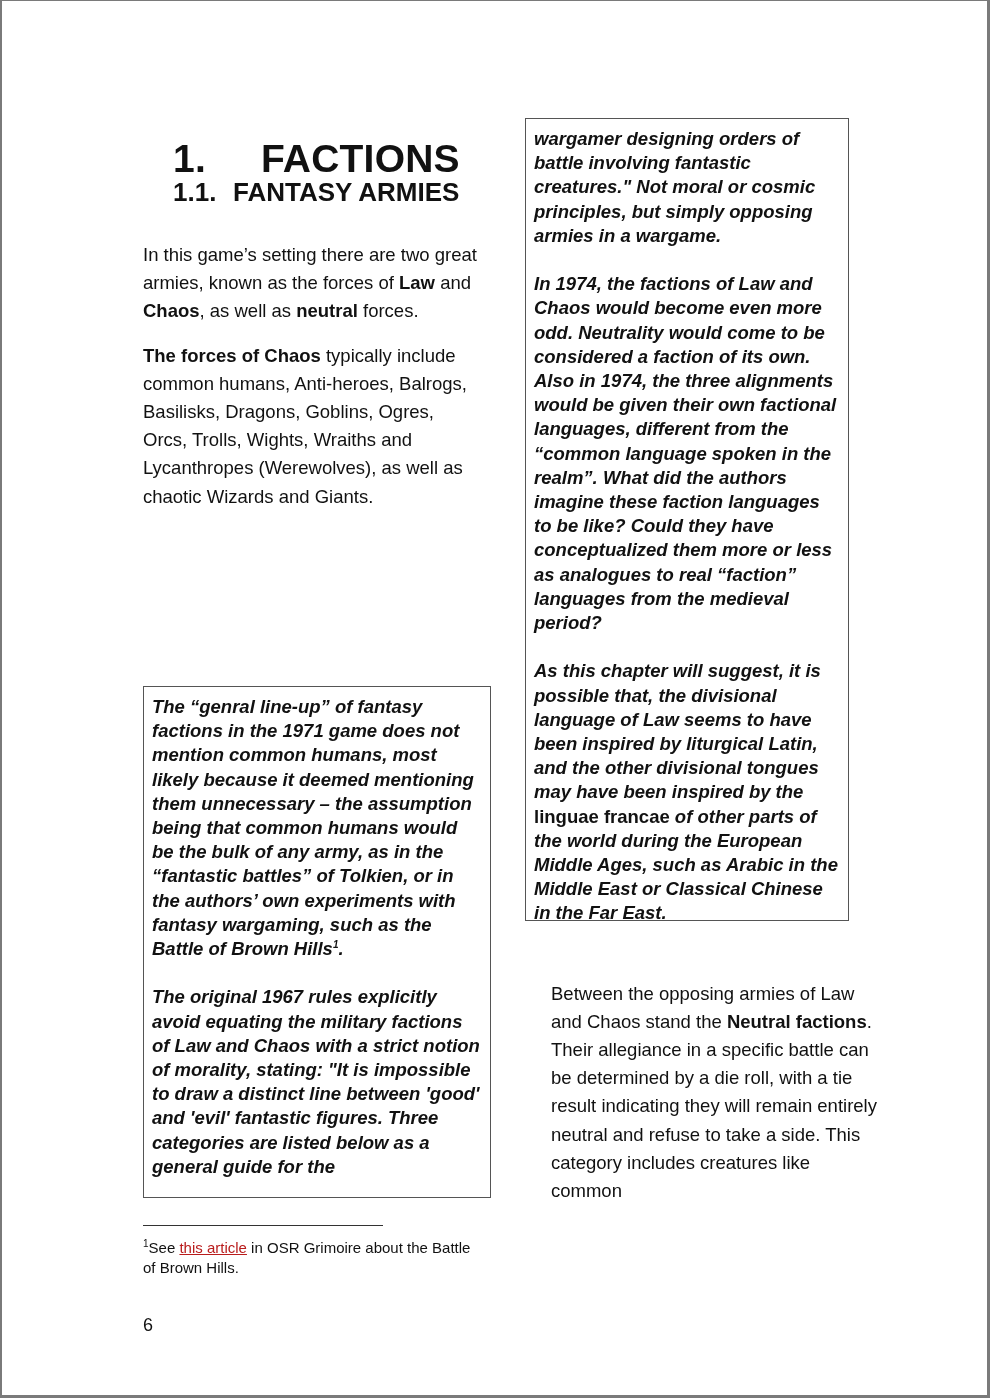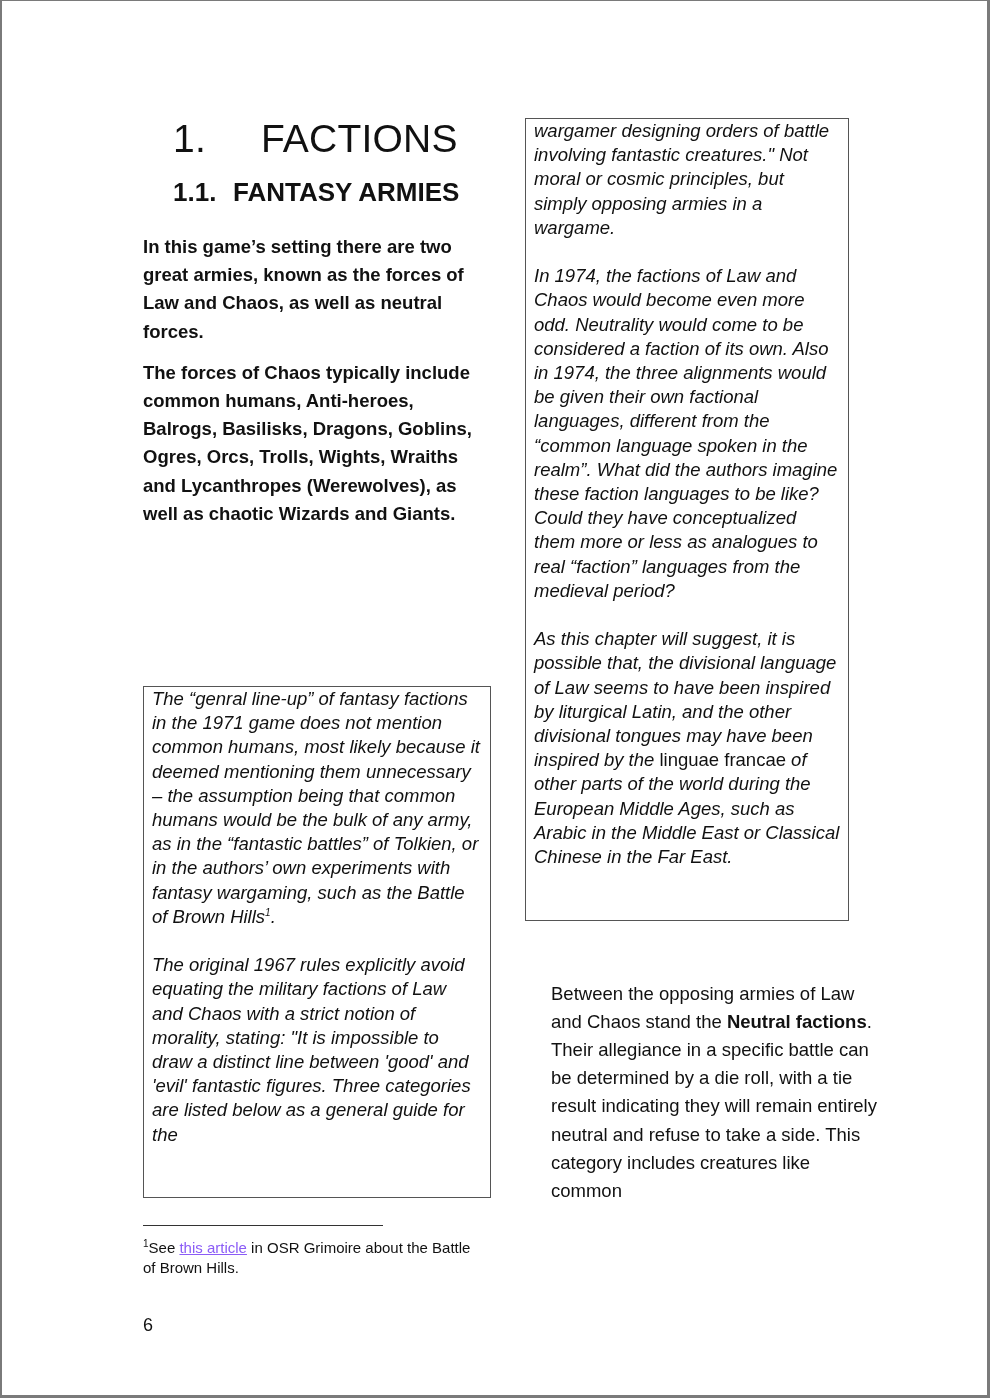--- a/index.html
+++ b/index.html
@@ -1,36 +1,36 @@
 <!DOCTYPE html>
 <html><head>
 <meta charset="utf-8">
 <style>
   html, body { margin:0; padding:0; }
   body { width:990px; height:1398px; background:#7a7a7a; position:relative; overflow:hidden; }
   .page { position:absolute; left:2px; top:1px; width:985px; height:1394px; background:#fff;
           font-family:"Liberation Sans", sans-serif; color:#111; }
-  .h1 { position:absolute; left:171px; top:116px; font-size:39px; font-weight:normal; letter-spacing:0.2px; white-space:nowrap; }
+  .h1 { position:absolute; left:171px; top:136px; font-size:39px; font-weight:bold; letter-spacing:0.2px; white-space:nowrap; }
   .h1 .num { display:inline-block; width:88px; }
   .h2 { position:absolute; left:171px; top:176px; font-size:26px; font-weight:bold; white-space:nowrap; }
   .h2 .num { display:inline-block; width:60px; }
   .body-text { font-size:18.5px; line-height:28.2px; margin:0; }
   .col-left { position:absolute; left:141px; top:224px; width:335px; }
-  .col-left p { margin:8px 0 13px 0;font-weight:bold; }
-  .box { position:absolute; border:1px solid #555; box-sizing:border-box; padding:0 8px; font-style:italic;
-         font-size:18.5px; line-height:24.2px; }
+  .col-left p { margin:16px 0 13px 0; }
+  .box { position:absolute; border:1px solid #555; box-sizing:border-box; padding:8px 8px; font-style:italic;
+         font-size:18.5px; line-height:24.2px;font-weight:bold; }
   .box p { margin:0 0 24.2px 0; }
   .box p:last-child { margin-bottom:0; }
   .box1 { left:141px; top:685px; width:348px; height:512px; }
   .box2 { left:523px; top:117px; width:324px; height:803px; }
   .upright { font-style:normal; }
   .col-right { position:absolute; left:549px; top:960px; width:330px; }
   .footnote-rule { position:absolute; left:141px; top:1224px; width:240px; height:1px; background:#333; }
   .footnote { position:absolute; left:141px; top:1237px; width:330px; font-size:15px; line-height:20px; }
-  .footnote a { color:#8b5cf6; }
+  .footnote a { color:#b91c1c; }
   .page-number { position:absolute; left:141px; top:1314px; font-size:18px; }
   sup { font-size:10px; line-height:0; }
 </style>
 </head>
 <body>
 
 <div class="page">
 
   <div class="h1">
     <span class="num">1.</span><span>FACTIONS</span>

